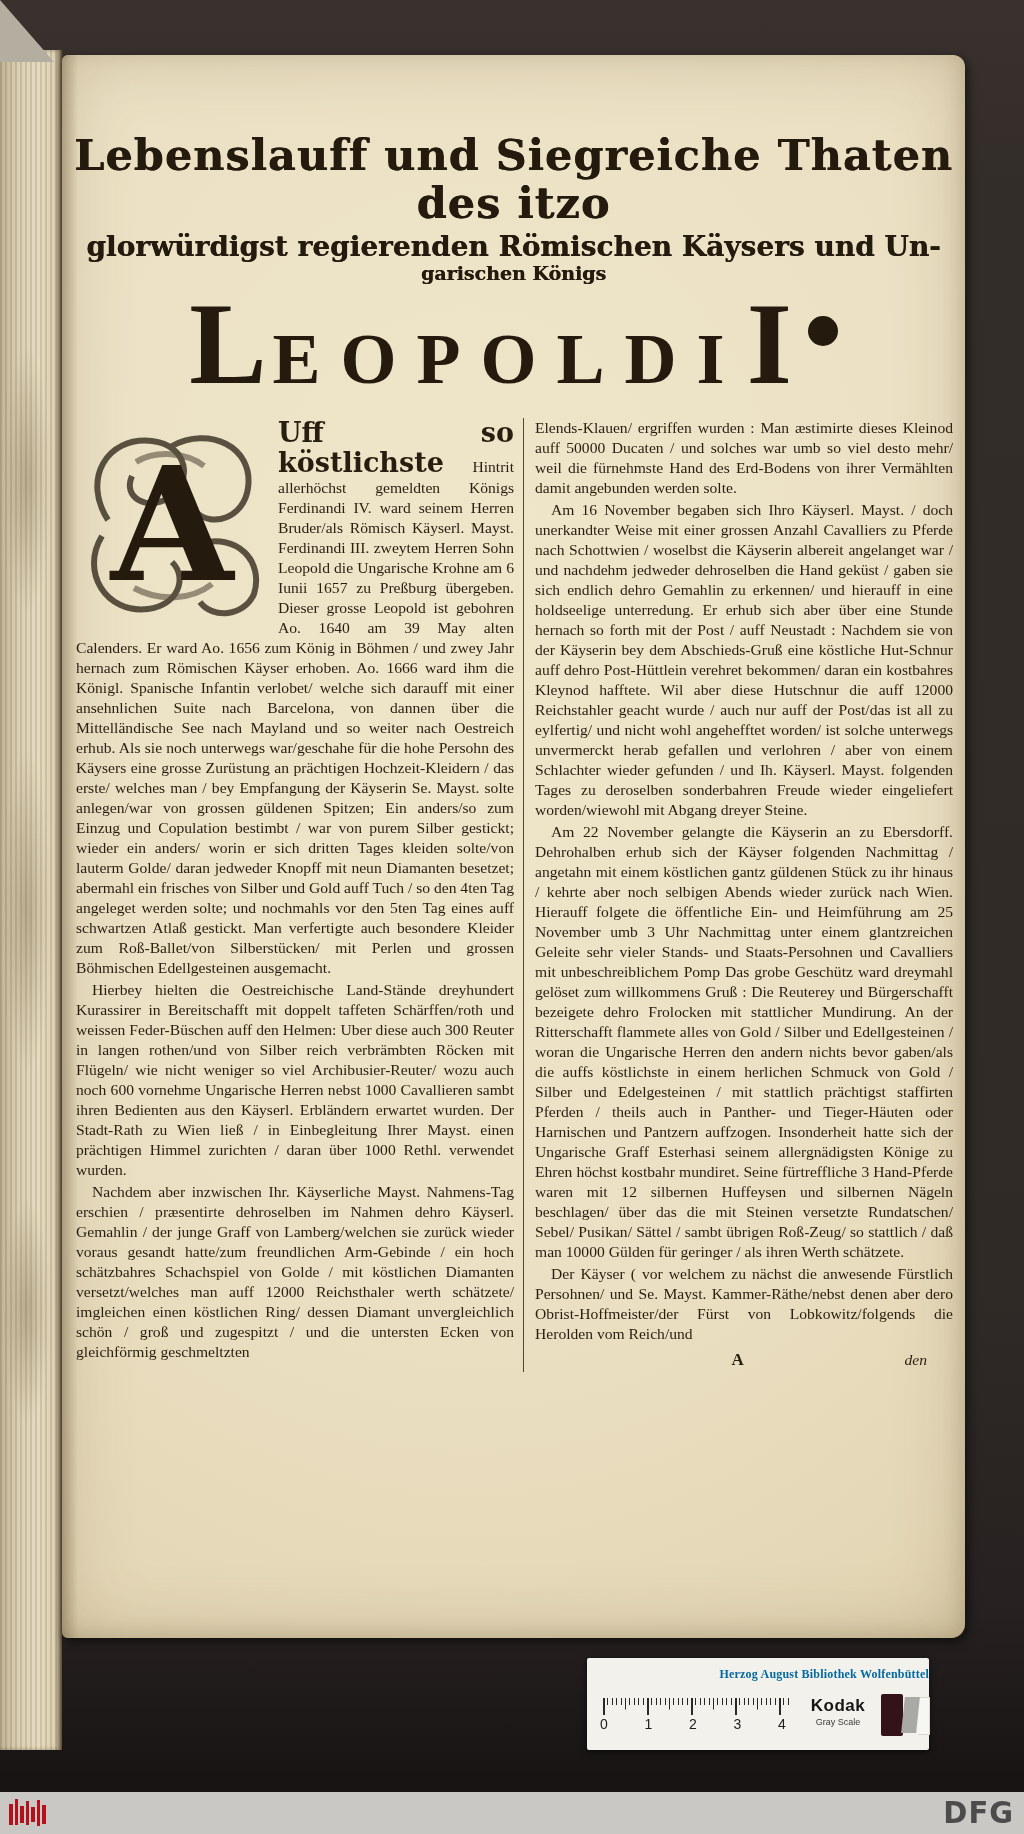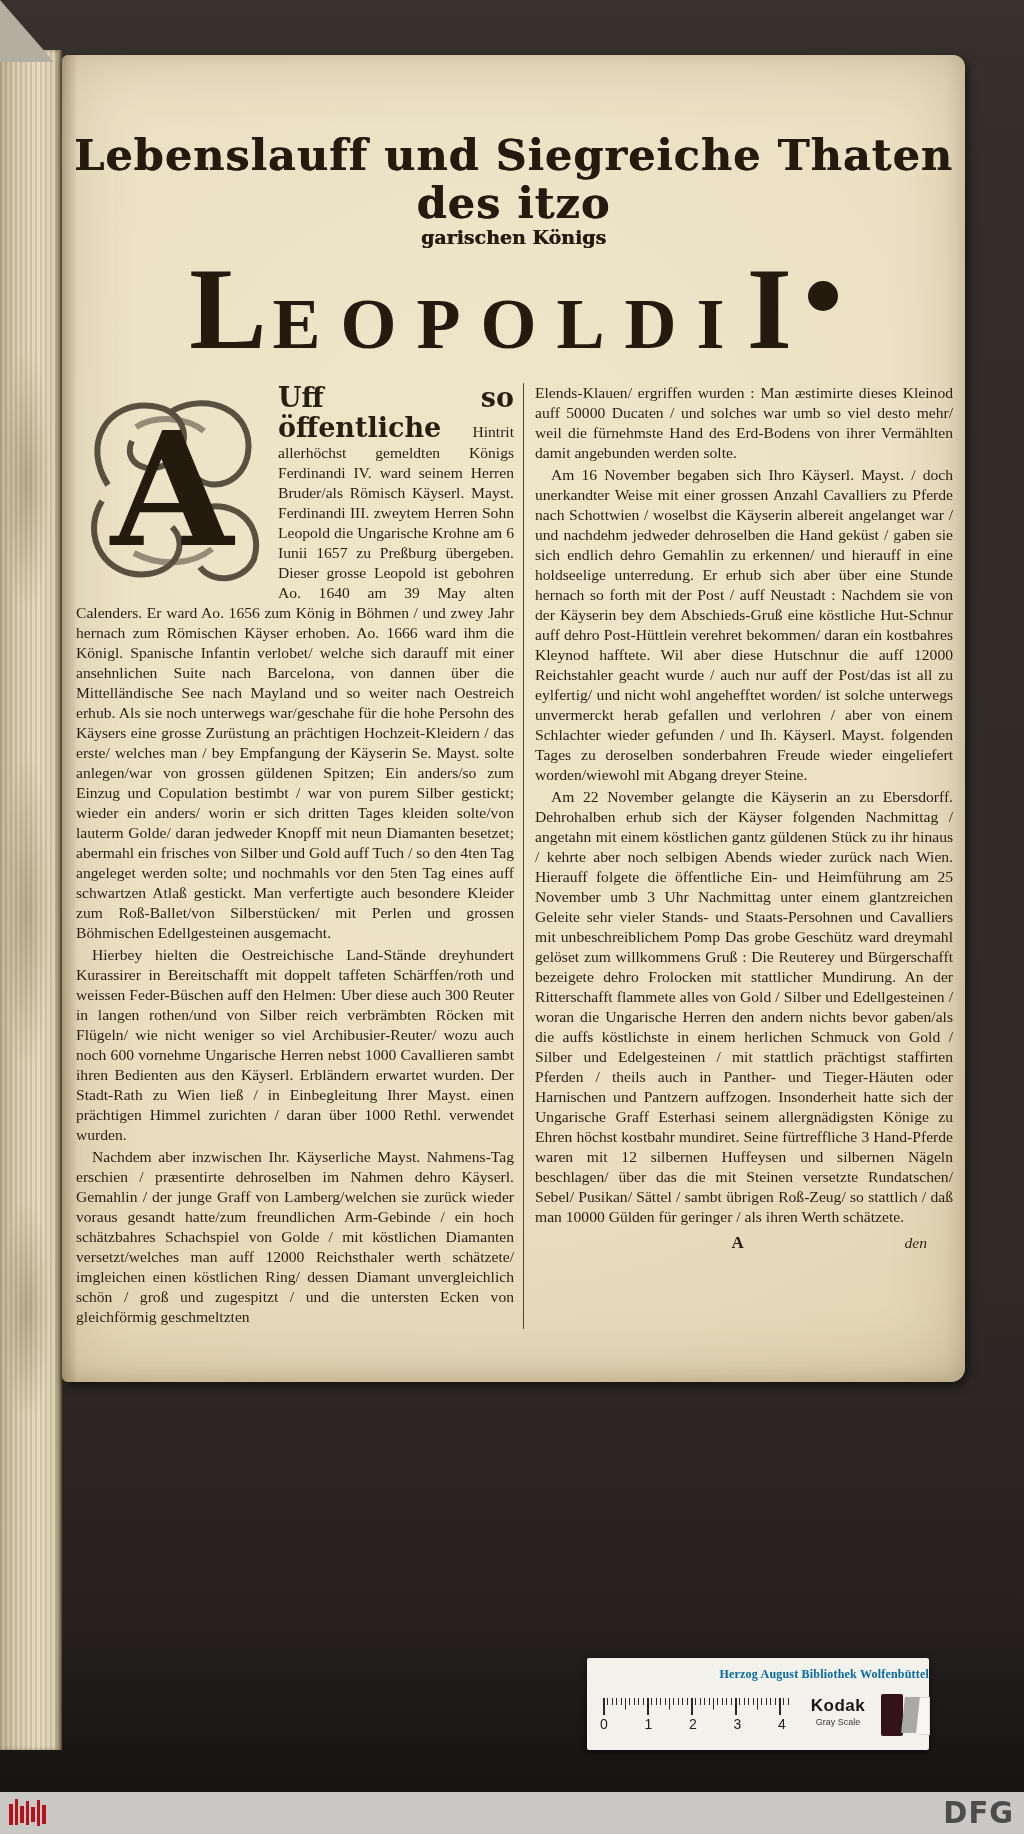--- a/index.html
+++ b/index.html
@@ -21,21 +21,21 @@
     background:radial-gradient(closest-side,rgba(110,95,60,.35),rgba(110,95,60,0));
     filter:blur(2px);
   }
   .corner-wedge{
     position:absolute;left:0;top:0;width:54px;height:62px;
     background:#b4aea0;
     clip-path:polygon(0 0,100% 100%,0 100%);
   }
   
   .page{
-    position:absolute;left:62px;top:55px;width:903px;height:1327px;
+    position:absolute;left:62px;top:55px;width:903px;height:1583px;
     border-radius:6px 12px 14px 6px;
     background:
       radial-gradient(120% 90% at 45% 35%, #efe6ca 0%, #ebe0c3 48%, #e3d6b5 78%, #d6c7a1 95%, #cbbb94 100%);
     box-shadow:inset 0 0 70px rgba(95,75,40,.22), inset -4px -4px 18px rgba(95,75,40,.18), 3px 4px 10px rgba(0,0,0,.55);
     overflow:hidden;color:#241a0e;
   }
   .page::before{ 
     content:"";position:absolute;left:0;top:0;bottom:0;width:16px;
     background:linear-gradient(90deg,rgba(80,60,30,.30),rgba(80,60,30,0));
   }
@@ -107,20 +107,21 @@
   <div class="ghost" style="top:300px;height:260px;"></div>
   <div class="ghost" style="top:700px;height:320px;"></div>
   <div class="ghost" style="top:1150px;height:220px;"></div>
 </div>
 <div class="corner-wedge"></div>
 
 <div class="page">
 
   <div class="title-block">
     <div class="t1">Lebenslauff und Siegreiche Thaten des itzo</div>
+    <div class="t2">glorwürdigst regierenden Römischen Käysers und Un-</div>
     <div class="t3">garischen Königs</div>
     <div class="leopoldi">
       <span class="leo-big">L</span>
         <span class="leo-mid">EOPOLDI</span>
         <span class="leo-big">I</span>
       <span class="leo-dot"></span>
     </div>
   </div>
 
   <div class="cols">
@@ -132,31 +133,32 @@
             <g fill="none" stroke="#2a2014" stroke-width="6" opacity="0.75">
               <path d="M32,98 C6,58 30,14 76,19 C112,23 118,60 92,76 C72,89 46,76 56,54"></path>
               <path d="M96,24 C132,4 178,24 172,66 C168,96 136,106 120,90"></path>
               <path d="M26,114 C4,150 30,192 72,187 C102,183 112,156 96,140"></path>
               <path d="M122,122 C162,110 188,140 178,172 C168,195 136,197 124,180"></path>
               <path d="M60,40 C80,28 110,30 128,44" opacity="0.6"></path>
               <path d="M58,166 C84,180 116,178 136,162" opacity="0.6"></path>
             </g>
             <text x="96" y="158" text-anchor="middle" font-family="DejaVu Serif, serif" font-size="158" font-weight="bold" fill="#241a0e">A</text>
           </svg>
-        </span><span class="intro">Uff so öffentliche</span>
+        </span><span class="intro">Uff so köstlichste</span>
         <span>Hintrit allerhöchst gemeldten Königs Ferdinandi IV. ward seinem Herren Bruder/als Römisch Käyserl. Mayst. Ferdinandi III. zweytem Herren Sohn Leopold die Ungarische Krohne am 6 Iunii 1657 zu Preßburg übergeben. Dieser grosse Leopold ist gebohren Ao. 1640 am 39 May alten Calenders. Er ward Ao. 1656 zum König in Böhmen / und zwey Jahr hernach zum Römischen Käyser erhoben. Ao. 1666 ward ihm die Königl. Spanische Infantin verlobet/ welche sich darauff mit einer ansehnlichen Suite nach Barcelona, von dannen über die Mittelländische See nach Mayland und so weiter nach Oestreich erhub. Als sie noch unterwegs war/geschahe für die hohe Persohn des Käysers eine grosse Zurüstung an prächtigen Hochzeit-Kleidern / das erste/ welches man / bey Empfangung der Käyserin Se. Mayst. solte anlegen/war von grossen güldenen Spitzen; Ein anders/so zum Einzug und Copulation bestimbt / war von purem Silber gestickt; wieder ein anders/ worin er sich dritten Tages kleiden solte/von lauterm Golde/ daran jedweder Knopff mit neun Diamanten besetzet; abermahl ein frisches von Silber und Gold auff Tuch / so den 4ten Tag angeleget werden solte; und nochmahls vor den 5ten Tag eines auff schwartzen Atlaß gestickt. Man verfertigte auch besondere Kleider zum Roß-Ballet/von Silberstücken/ mit Perlen und grossen Böhmischen Edellgesteinen ausgemacht.</span>
       </p>
       <p class="indent">Hierbey hielten die Oestreichische Land-Stände dreyhundert Kurassirer in Bereitschafft mit doppelt taffeten Schärffen/roth und weissen Feder-Büschen auff den Helmen: Uber diese auch 300 Reuter in langen rothen/und von Silber reich verbrämbten Röcken mit Flügeln/ wie nicht weniger so viel Archibusier-Reuter/ wozu auch noch 600 vornehme Ungarische Herren nebst 1000 Cavallieren sambt ihren Bedienten aus den Käyserl. Erbländern erwartet wurden. Der Stadt-Rath zu Wien ließ / in Einbegleitung Ihrer Mayst. einen prächtigen Himmel zurichten / daran über 1000 Rethl. verwendet wurden.</p>
       <p class="indent">Nachdem aber inzwischen Ihr. Käyserliche Mayst. Nahmens-Tag erschien / præsentirte dehroselben im Nahmen dehro Käyserl. Gemahlin / der junge Graff von Lamberg/welchen sie zurück wieder voraus gesandt hatte/zum freundlichen Arm-Gebinde / ein hoch schätzbahres Schachspiel von Golde / mit köstlichen Diamanten versetzt/welches man auff 12000 Reichsthaler werth schätzete/ imgleichen einen köstlichen Ring/ dessen Diamant unvergleichlich schön / groß und zugespitzt / und die untersten Ecken von gleichförmig geschmeltzten</p>
     </div>
 
     <div class="col col-right">
       <p>Elends-Klauen/ ergriffen wurden : Man æstimirte dieses Kleinod auff 50000 Ducaten / und solches war umb so viel desto mehr/ weil die fürnehmste Hand des Erd-Bodens von ihrer Vermählten damit angebunden werden solte.</p>
       <p class="indent">Am 16 November begaben sich Ihro Käyserl. Mayst. / doch unerkandter Weise mit einer grossen Anzahl Cavalliers zu Pferde nach Schottwien / woselbst die Käyserin albereit angelanget war / und nachdehm jedweder dehroselben die Hand geküst / gaben sie sich endlich dehro Gemahlin zu erkennen/ und hierauff in eine holdseelige unterredung. Er erhub sich aber über eine Stunde hernach so forth mit der Post / auff Neustadt : Nachdem sie von der Käyserin bey dem Abschieds-Gruß eine köstliche Hut-Schnur auff dehro Post-Hüttlein verehret bekommen/ daran ein kostbahres Kleynod hafftete. Wil aber diese Hutschnur die auff 12000 Reichstahler geacht wurde / auch nur auff der Post/das ist all zu eylfertig/ und nicht wohl angehefftet worden/ ist solche unterwegs unvermerckt herab gefallen und verlohren / aber von einem Schlachter wieder gefunden / und Ih. Käyserl. Mayst. folgenden Tages zu deroselben sonderbahren Freude wieder eingeliefert worden/wiewohl mit Abgang dreyer Steine.</p>
       <p class="indent">Am 22 November gelangte die Käyserin an zu Ebersdorff. Dehrohalben erhub sich der Käyser folgenden Nachmittag / angetahn mit einem köstlichen gantz güldenen Stück zu ihr hinaus / kehrte aber noch selbigen Abends wieder zurück nach Wien. Hierauff folgete die öffentliche Ein- und Heimführung am 25 November umb 3 Uhr Nachmittag unter einem glantzreichen Geleite sehr vieler Stands- und Staats-Persohnen und Cavalliers mit unbeschreiblichem Pomp Das grobe Geschütz ward dreymahl gelöset zum willkommens Gruß : Die Reuterey und Bürgerschafft bezeigete dehro Frolocken mit stattlicher Mundirung. An der Ritterschafft flammete alles von Gold / Silber und Edellgesteinen / woran die Ungarische Herren den andern nichts bevor gaben/als die auffs köstlichste in einem herlichen Schmuck von Gold / Silber und Edelgesteinen / mit stattlich prächtigst staffirten Pferden / theils auch in Panther- und Tieger-Häuten oder Harnischen und Pantzern auffzogen. Insonderheit hatte sich der Ungarische Graff Esterhasi seinem allergnädigsten Könige zu Ehren höchst kostbahr mundiret. Seine fürtreffliche 3 Hand-Pferde waren mit 12 silbernen Huffeysen und silbernen Nägeln beschlagen/ über das die mit Steinen versetzte Rundatschen/ Sebel/ Pusikan/ Sättel / sambt übrigen Roß-Zeug/ so stattlich / daß man 10000 Gülden für geringer / als ihren Werth schätzete.</p>
+      <p class="indent">Der Käyser ( vor welchem zu nächst die anwesende Fürstlich Persohnen/ und Se. Mayst. Kammer-Räthe/nebst denen aber dero Obrist-Hoffmeister/der Fürst von Lobkowitz/folgends die Herolden vom Reich/und</p>
       <div class="sig-row">
         <span class="sig-mark">A</span>
         <span class="catchword">den</span>
       </div>
     </div>
 
   </div>
 </div>
 
 <div class="kodak-card">

